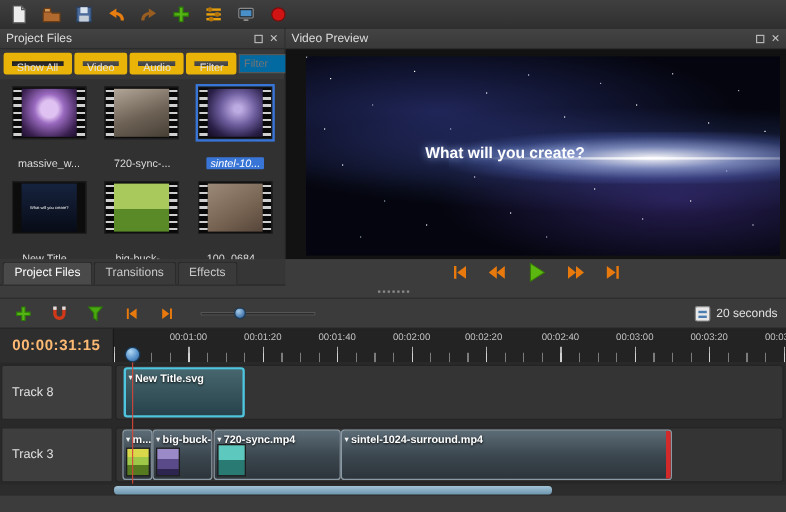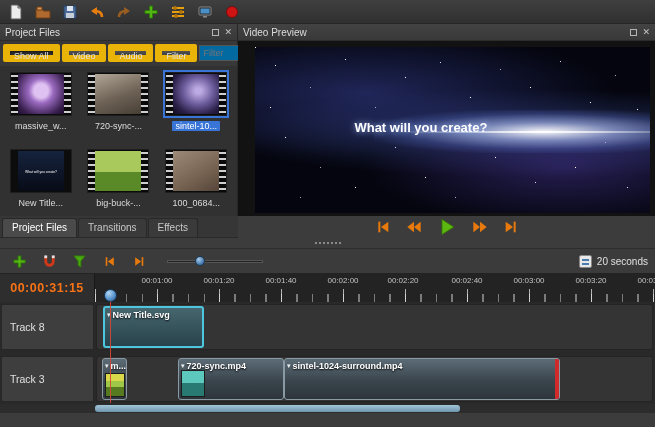--- a/index.html
+++ b/index.html
@@ -41,24 +41,24 @@
   .thumb.strip::before { left:0; } .thumb.strip::after { right:0; }
   .timg { position:absolute; left:7px; right:7px; top:1px; bottom:1px; z-index:1;
     display:flex; align-items:center; justify-content:center; overflow:hidden; }
   .t-massive { background:radial-gradient(circle at 50% 42%, #e0c2f2 0 7px, #9a6ac0 38%, #3a2050 78%, #1c0f2c); }
   .t-720     { background:linear-gradient(160deg,#b2a698,#6e6256 55%,#473f34); }
   .t-sintel  { background:radial-gradient(ellipse at 55% 42%, #bcaae2 0 9%, #6c5c9c 42%, #2a2048 74%, #110b1e); }
   .t-bigbuck { background:linear-gradient(#a9c95c 0 52%, #5a8a27 52% 100%); }
   .t-title   { background:linear-gradient(#16233e,#070b16); }
   .t-100     { background:linear-gradient(150deg,#9c8a79,#786452 58%,#55453a); }
   .t-title-text { color:#fff; font-size:8px; white-space:nowrap; transform:scale(.42); }
-  .flabel { font-size:9px; color:#dcdcdc; margin-top:5px; padding:0 3px; border-radius:1px;
+  .flabel { font-size:9px; color:#dcdcdc; margin-top:15px; padding:0 3px; border-radius:1px;
     max-width:72px; white-space:nowrap; overflow:hidden; }
   .cell.selected .thumb { outline:2px solid #3875d7; }
-  .cell.selected .flabel { background:#3875d7; color:#fff; }
+  .cell.selected .flabel { background:#3875d7; color:#fff;font-style:italic; }
 
   .pf-tabs { position:absolute; left:0; top:216px; width:238px; height:22px; background:#363636;
     display:flex; align-items:flex-end; padding-left:2px; border-bottom:1px solid #2a2a2a; }
   .tab { font-size:10px; padding:3px 9px 4px 9px; background:#3a3a3a; border:1px solid #282828; border-bottom:none;
     color:#c8c8c8; border-radius:3px 3px 0 0; margin-right:1px; cursor:pointer; white-space:nowrap; }
   .tab.active { background:#4a4a4a; color:#fff; }
 
   
   .vp-panel { position:absolute; left:238px; top:24px; width:417px; height:192px; background:#383838; }
   .video-area { position:absolute; left:0; top:17px; right:0; bottom:0; background:#121212; }
@@ -102,21 +102,21 @@
   .zoom-scale { margin-left:auto; display:flex; align-items:center; gap:5px; font-size:10px; color:#e0e0e0; cursor:pointer; }
   .zoom-scale-icon { width:13px; height:13px; background:#e8e8e8; border:1px solid #888; border-radius:2px;
     position:relative; }
   .zoom-scale-icon::after { content:""; position:absolute; left:2px; right:2px; top:3px; height:2px;
     background:#4a7cb0; box-shadow:0 4px 0 #4a7cb0; }
 
   
   .ruler-row { position:absolute; left:0; top:274px; width:100%; height:28px; background:#242424; }
   .time-display { position:absolute; left:0; top:0; width:95px; height:28px; background:#2e2e2e;
     border-right:1px solid #191919; display:flex; align-items:center; justify-content:center;
-    font-size:12.5px; font-weight:bold; color:#f97316; letter-spacing:.5px; }
+    font-size:12.5px; font-weight:bold; color:#fdba74; letter-spacing:.5px; }
   .ruler { position:absolute; left:95px; right:0; top:0; height:28px; background:#232323; overflow:hidden; cursor:pointer; }
   .rlabel { position:absolute; top:2px; font-size:8px; color:#c2c2c2; transform:translateX(-50%); white-space:nowrap; }
   .ticks-minor { position:absolute; left:0; right:0; bottom:0; height:8px;
     background:repeating-linear-gradient(to right, rgba(255,255,255,.4) 0 1px, transparent 1px 15.5px); }
   .ticks-major { position:absolute; left:0; right:0; bottom:0; height:13px;
     background:repeating-linear-gradient(to right, rgba(255,255,255,.65) 0 1px, transparent 1px 62px); }
 
   
   .tracks { position:absolute; left:0; top:302px; width:100%; height:102px; background:#292929; }
   .track-label { position:absolute; left:1px; width:93px; height:46px; background:#3e3e3e;
@@ -408,20 +408,27 @@
 
     <div class="track-label" style="top:54px">Track 3</div>
     <div class="lane" style="top:54px">
       <div class="clip" style="left:5px;width:25px">
         <div class="clip-head">
           <span class="chev">▾</span>
           <span class="clip-label">m...</span>
         </div>
         <span class="cthumb ct-a"></span>
       </div>
+      <div class="clip" style="left:30px;width:50px">
+        <div class="clip-head">
+          <span class="chev">▾</span>
+          <span class="clip-label">big-buck-</span>
+        </div>
+        <span class="cthumb ct-b"></span>
+      </div>
       <div class="clip" style="left:81px;width:106px">
         <div class="clip-head">
           <span class="chev">▾</span>
           <span class="clip-label">720-sync.mp4</span>
         </div>
         <span class="cthumb ct-c"></span>
       </div>
       <div class="clip" style="left:187px;width:276px">
         <div class="clip-head">
           <span class="chev">▾</span>

